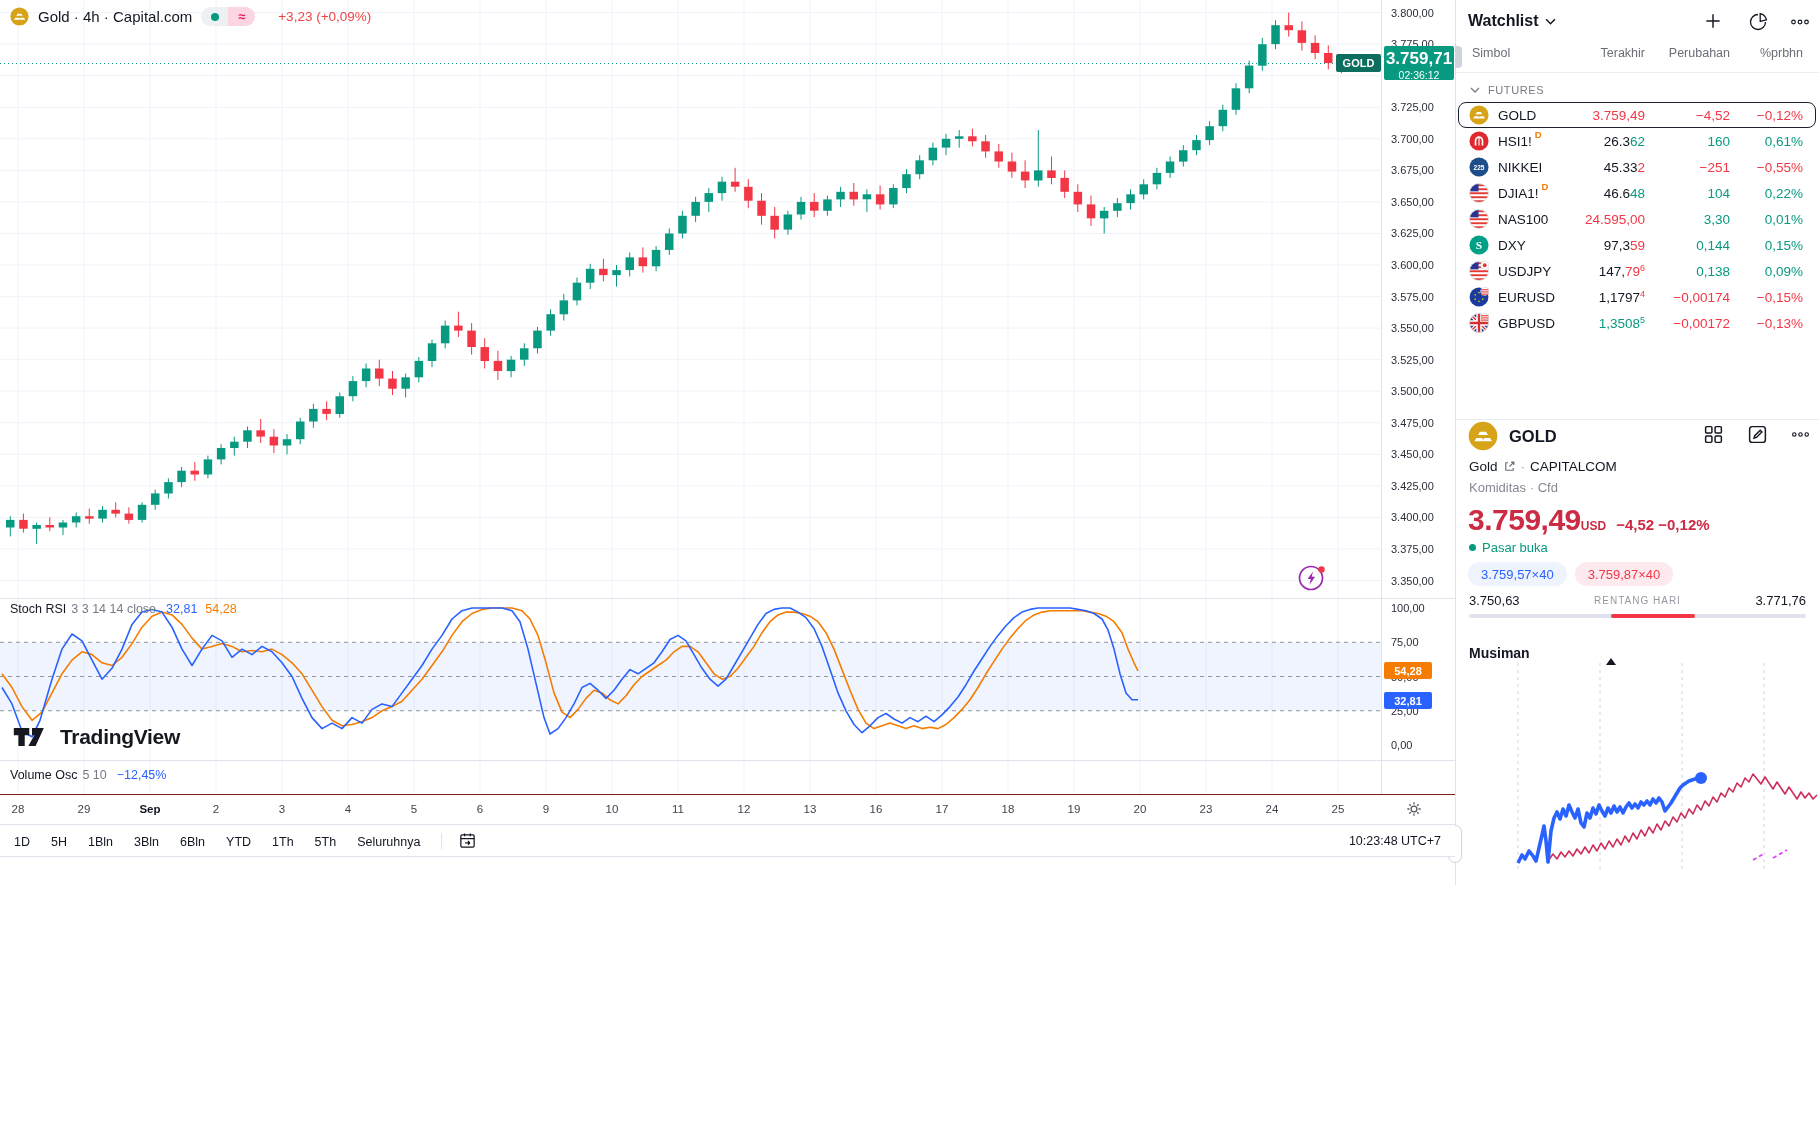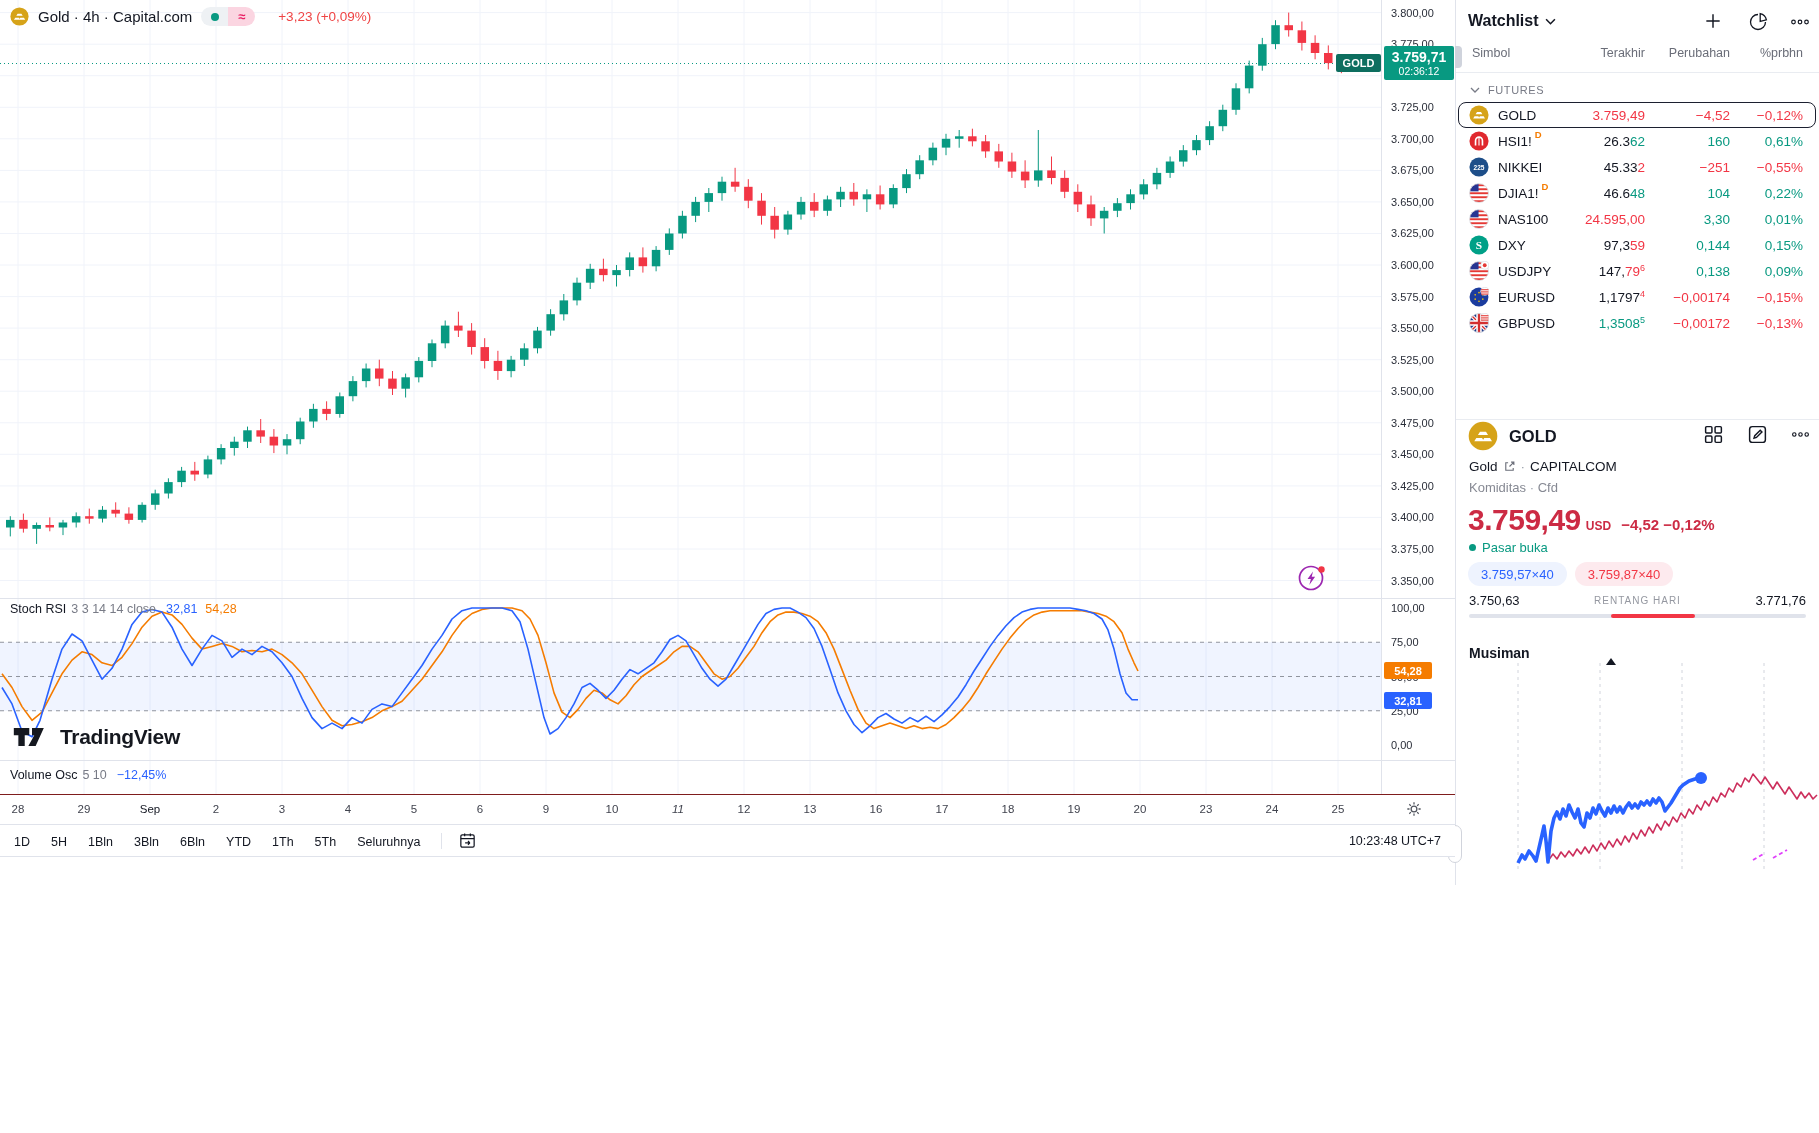--- a/index.html
+++ b/index.html
@@ -20,40 +20,40 @@
   .pill { display:flex; height:19px; border-radius:10px; overflow:hidden; }
   .pill .seg1 { width:27px; background:#eef1f4; display:flex; align-items:center; justify-content:center; }
   .pill .seg1 .dot { width:8px; height:8px; border-radius:50%; background:#089981; }
   .pill .seg2 { width:27px; background:#fbd5e1; color:#e91e63; font-weight:bold; font-size:13px; display:flex; align-items:center; justify-content:center; }
 
   .coin { width:19px; height:19px; }
 
   #price-axis { position:absolute; left:1381px; top:0; width:74px; height:856px; border-left:1px solid #e0e3eb; background:#fff; z-index:4; }
   .ax-lbl { position:absolute; left:9px; font-size:11px; color:#2a2e39; white-space:nowrap; }
   #price-badge { position:absolute; left:2px; top:46px; width:70px; height:34px; background:#089981; border-radius:2px; color:#fff; text-align:center; z-index:5; }
-  #price-badge .l1 { font-size:14px; font-weight:bold; margin-top:3px; }
+  #price-badge .l1 { font-size:17px; font-weight:bold; margin-top:3px; }
   #price-badge .l2 { font-size:10.5px; }
   #gold-tag { position:absolute; left:1336px; top:54px; width:45px; height:18px; background:#0d6e5f; color:#fff; font-size:11px; font-weight:bold; display:flex; align-items:center; justify-content:center; border-radius:2px; z-index:5; }
   .osc-badge { position:absolute; left:2px; width:48px; height:17px; border-radius:2px; color:#fff; font-size:11px; font-weight:bold; display:flex; align-items:center; justify-content:center; z-index:6; }
 
   .pane-sep { position:absolute; left:0; width:1455px; height:1px; background:#e0e3eb; z-index:5; }
 
   #stoch-legend { position:absolute; left:10px; top:602px; font-size:12.5px; z-index:6; }
   #stoch-legend .params { color:#787b86; margin-left:5px; }
   #stoch-legend .kv { color:#2962ff; margin-left:10px; } #stoch-legend .dv { color:#f57c00; margin-left:8px; }
   #vol-legend { position:absolute; left:10px; top:768px; font-size:12.5px; z-index:6; }
   #vol-legend .params { color:#787b86; margin-left:5px; }
   #vol-legend .val { color:#2962ff; margin-left:10px; }
 
   #watermark { position:absolute; left:12px; top:724px; display:flex; align-items:center; gap:8px; z-index:5; }
   #watermark .wm-text { font-size:21px; font-weight:bold; color:#15181f; letter-spacing:-0.3px; }
 
   #time-axis { position:absolute; left:0; top:794px; width:1455px; height:30px; border-top:1px solid #7f1d1d; background:#fff; z-index:4; }
   .t-lbl { position:absolute; top:8px; transform:translateX(-50%); font-size:11.5px; color:#40434e; }
-  .t-lbl.month { font-weight:normal; color:#131722; }
+  .t-lbl.month { font-weight:bold; color:#131722; }
   #axis-gear { position:absolute; left:1405px; top:5px; width:18px; height:18px; }
 
   #toolbar { position:absolute; left:0; top:824px; width:1455px; height:33px; border-top:1px solid #e0e3eb; border-bottom:1px solid #e0e3eb; background:#fff; display:flex; align-items:center; padding-left:14px; z-index:4; }
   .tb-item { font-size:12.5px; color:#131722; margin-right:21px; cursor:pointer; }
   .tb-div { width:1px; height:16px; background:#e0e3eb; margin-right:16px; }
   #tb-time { position:absolute; right:14px; font-size:12.5px; color:#131722; }
 
   #lightning { position:absolute; left:1297px; top:562px; width:32px; height:32px; z-index:6; }
 
   
@@ -80,21 +80,21 @@
   #detail-divider { position:absolute; left:0; top:419px; width:100%; height:1px; background:#e9ecf1; }
   #detail { position:absolute; left:0; top:421px; width:100%; }
   #d-head { position:relative; height:36px; }
   #d-head .big-ic { position:absolute; left:12px; top:0; width:30px; height:30px; }
   #d-head .d-sym { position:absolute; left:53px; top:6px; font-size:16.5px; font-weight:bold; }
   #d-name { position:absolute; left:13px; top:38px; font-size:13.5px; display:flex; align-items:center; gap:5px; }
   #d-name .sep, #d-type .sep { color:#9aa0ab; }
   #d-type { position:absolute; left:13px; top:59px; font-size:13px; color:#868993; }
   #d-price-row { position:absolute; left:12px; top:82px; display:flex; align-items:baseline; color:#cc2b44; }
   #d-price { font-size:30px; font-weight:bold; letter-spacing:-0.5px; }
-  #d-cur { font-size:12px; font-weight:bold; margin-left:5px; }
+  #d-cur { font-size:12px; font-weight:bold; }
   #d-chg { font-size:15px; font-weight:bold; margin-left:10px; }
   #d-status { position:absolute; left:13px; top:119px; font-size:13px; color:#089981; display:flex; align-items:center; gap:6px; }
   #d-status .dot { width:7px; height:7px; border-radius:50%; background:#089981; }
   #d-pills { position:absolute; left:12px; top:141px; display:flex; gap:8px; }
   .qpill { height:24px; border-radius:12px; font-size:13px; display:flex; align-items:center; padding:0 13px; }
   .qpill.bid { background:#eef3fe; color:#2962ff; }
   .qpill.ask { background:#fdeaee; color:#f23645; }
   #d-range-row { position:absolute; left:13px; top:172px; width:337px; font-size:13px; }
   #d-range-row .mid { position:absolute; left:0; right:0; text-align:center; font-size:10px; color:#9598a1; letter-spacing:1px; top:2px; }
   #d-range-row .hi { position:absolute; right:0; top:0; }
@@ -452,21 +452,21 @@
   <span class="t-lbl" style="left: 18px;">28</span>
       <span class="t-lbl" style="left: 84px;">29</span>
       <span class="t-lbl month" style="left: 150px;">Sep</span>
       <span class="t-lbl" style="left: 216px;">2</span>
       <span class="t-lbl" style="left: 282px;">3</span>
       <span class="t-lbl" style="left: 348px;">4</span>
       <span class="t-lbl" style="left: 414px;">5</span>
       <span class="t-lbl" style="left: 480px;">6</span>
       <span class="t-lbl" style="left: 546px;">9</span>
       <span class="t-lbl" style="left: 612px;">10</span>
-      <span class="t-lbl" style="left: 678px; font-style: italic;">11</span>
+      <span class="t-lbl" style="left: 678px;">11</span>
       <span class="t-lbl" style="left: 744px;">12</span>
       <span class="t-lbl" style="left: 810px;">13</span>
       <span class="t-lbl" style="left: 876px;">16</span>
       <span class="t-lbl" style="left: 942px;">17</span>
       <span class="t-lbl" style="left: 1008px;">18</span>
       <span class="t-lbl" style="left: 1074px;">19</span>
       <span class="t-lbl" style="left: 1140px;">20</span>
       <span class="t-lbl" style="left: 1206px;">23</span>
       <span class="t-lbl" style="left: 1272px;">24</span>
       <span class="t-lbl" style="left: 1338px;">25</span>

